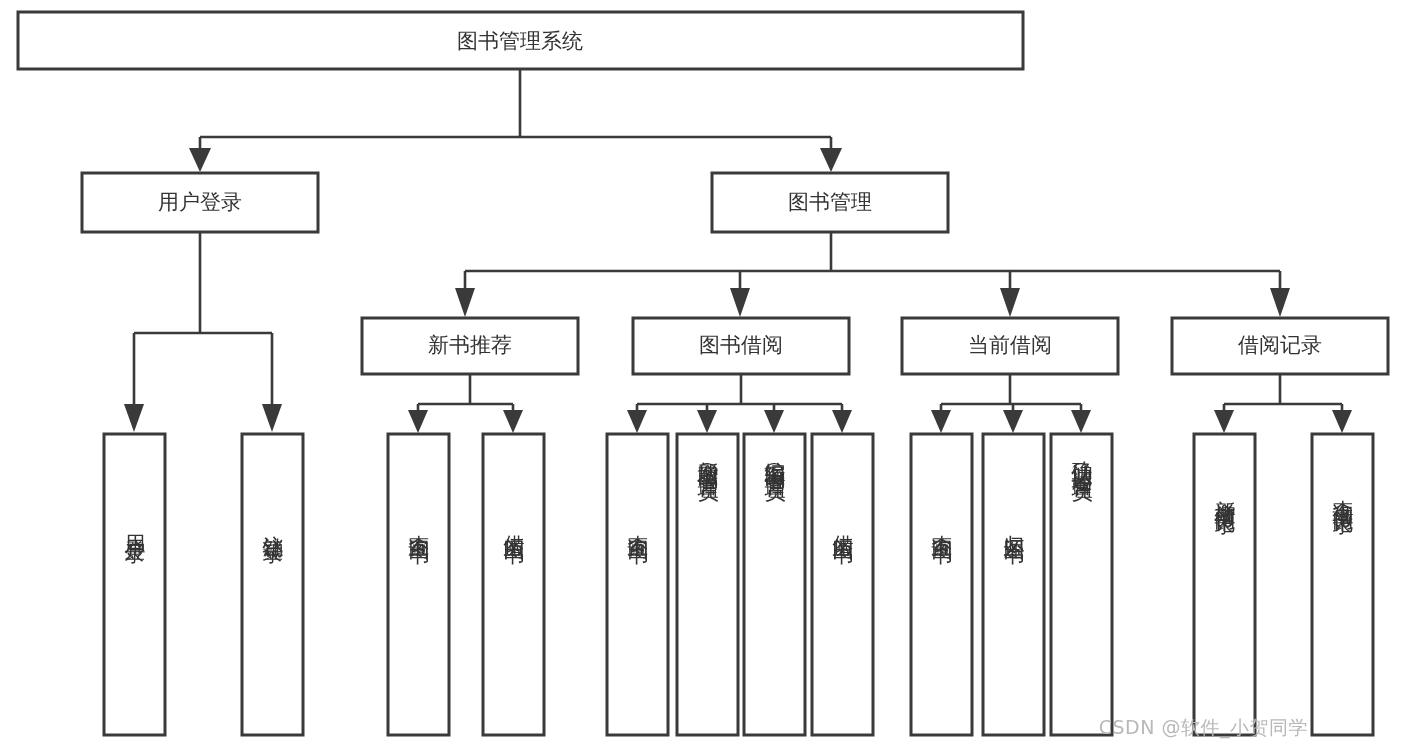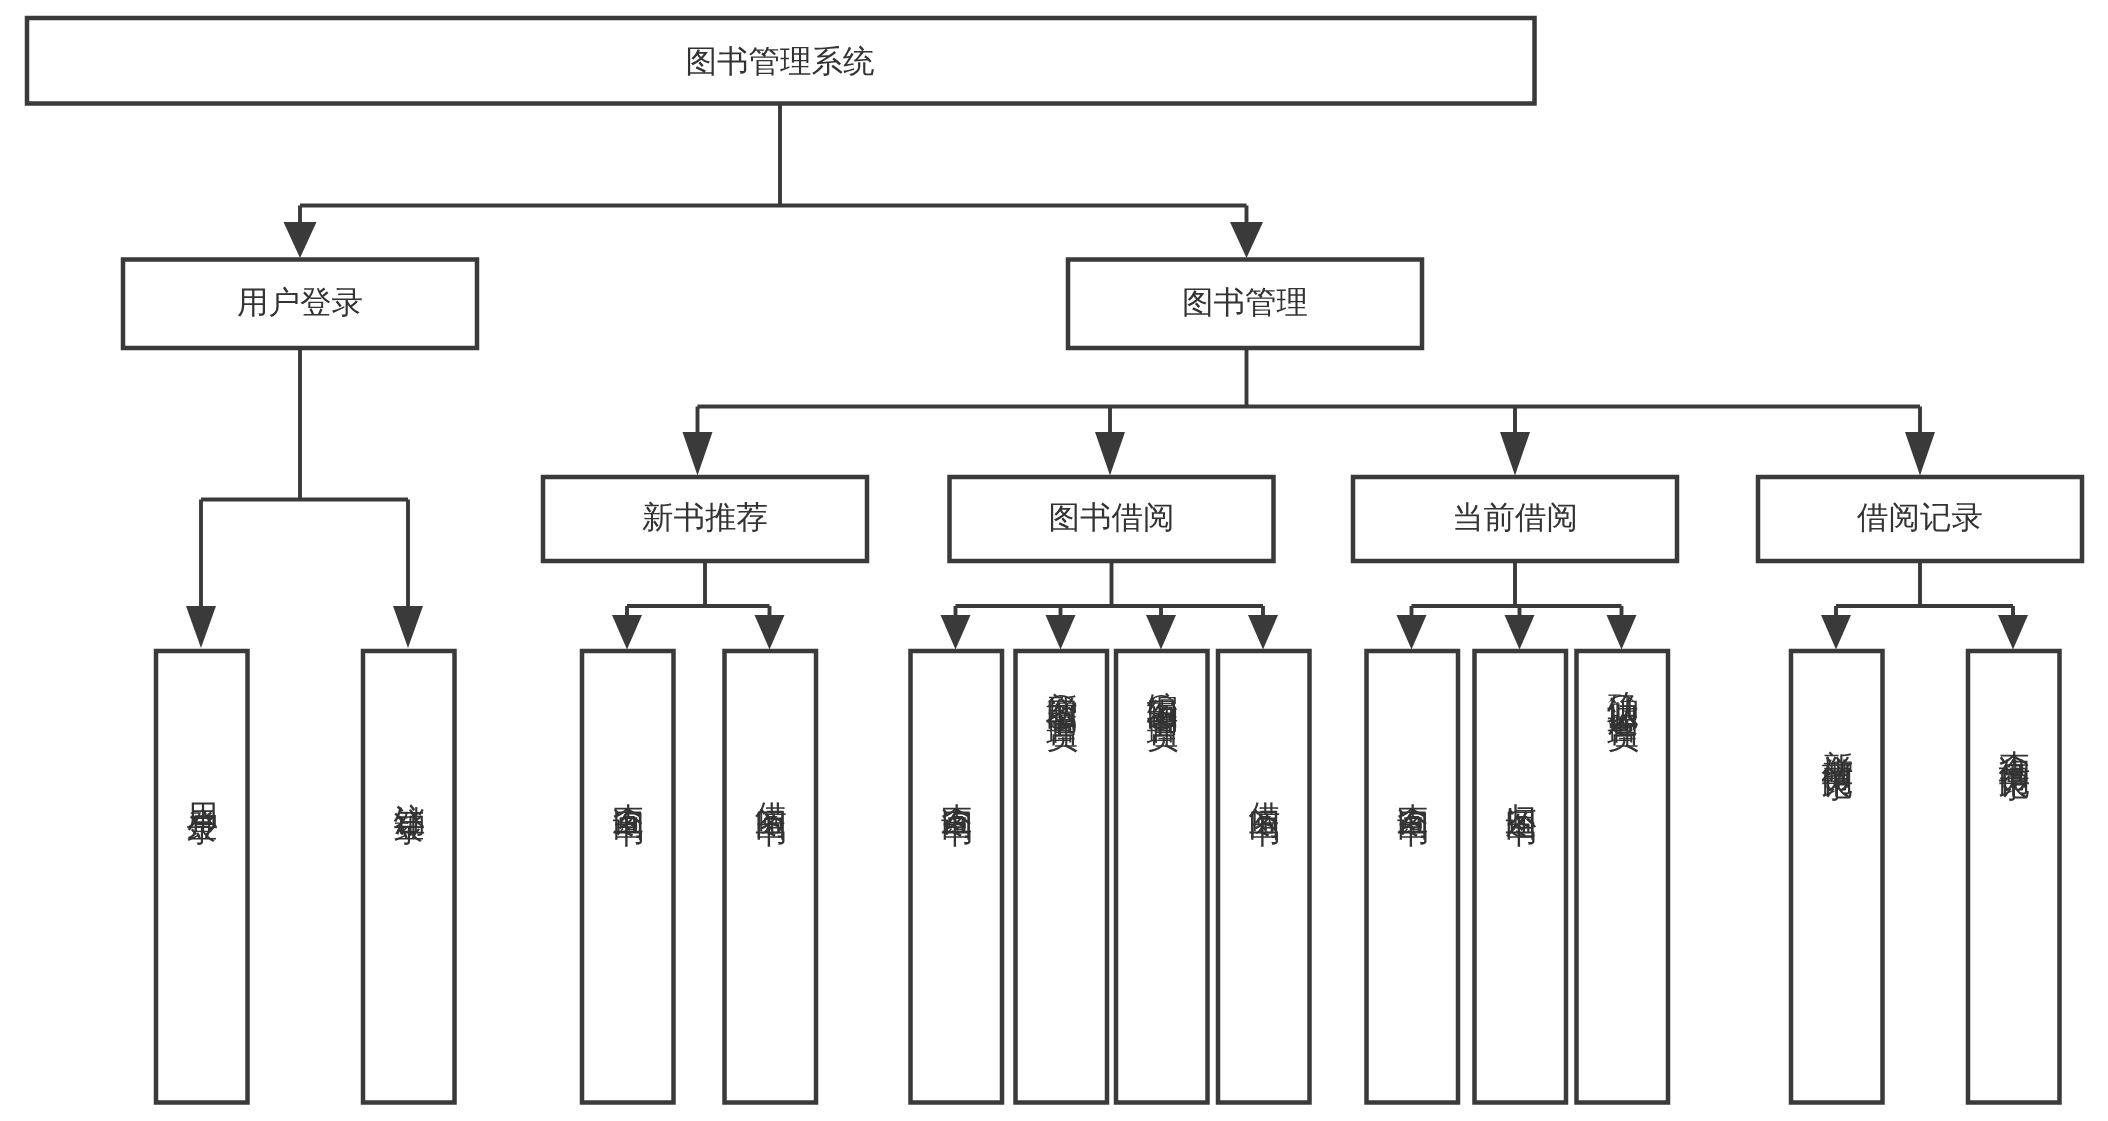--- a/index.html
+++ b/index.html
@@ -192,13 +192,14 @@
   <div class="node-label-v" style="left:627px; top:518px;">查询图书</div>
   <div class="node-label-v" style="left:697px; top:444px;">新增图书（管理员）</div>
   <div class="node-label-v" style="left:764px; top:444px;">编辑图书（管理员）</div>
   <div class="node-label-v" style="left:832px; top:518px;">借阅图书</div>
   <div class="node-label-v" style="left:931px; top:518px;">查询图书</div>
   <div class="node-label-v" style="left:1003px; top:518px;">归还图书</div>
   <div class="node-label-v" style="left:1071px; top:444px;">确认归还（管理员）</div>
   <div class="node-label-v" style="left:1214px; top:483px;">新增借阅记录</div>
   <div class="node-label-v" style="left:1332px; top:483px;">查询借阅记录</div>
 
+  <div class="watermark">CSDN @软件_小贺同学</div>
 </div>
 
 </body></html>

